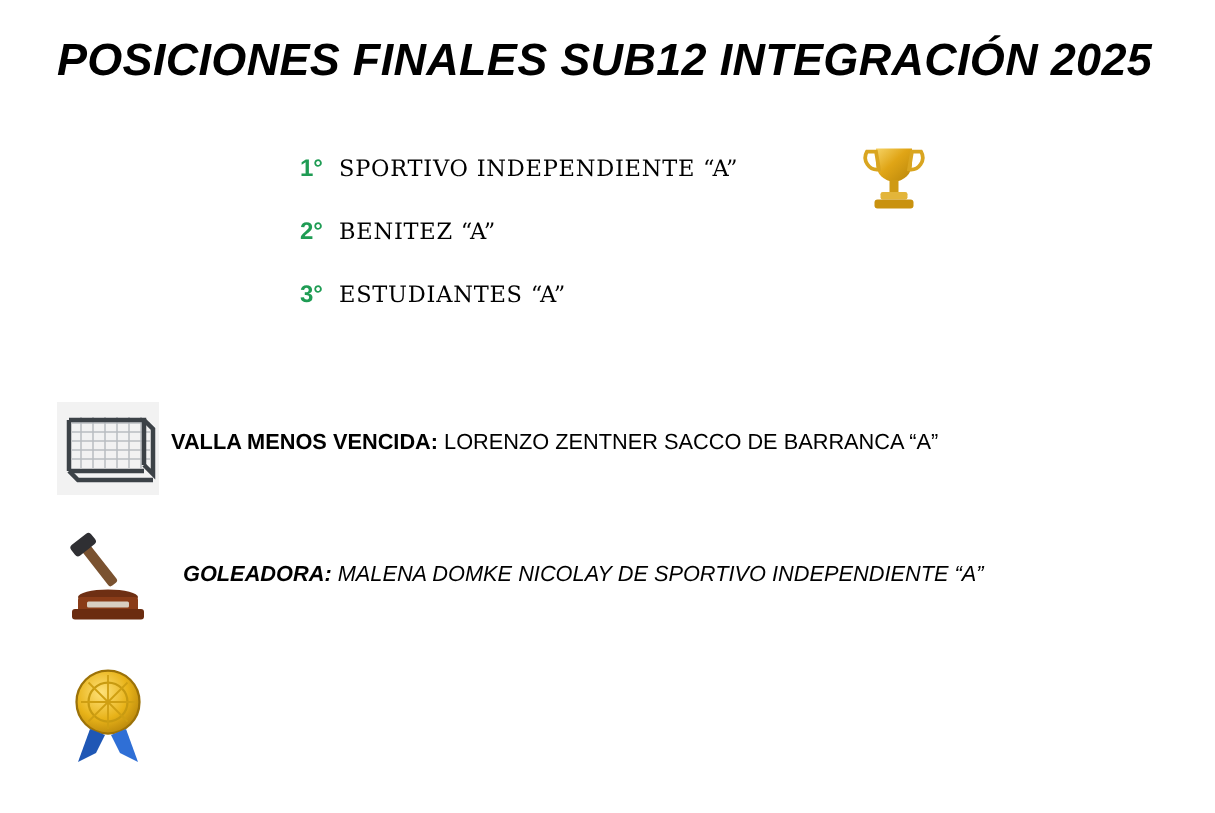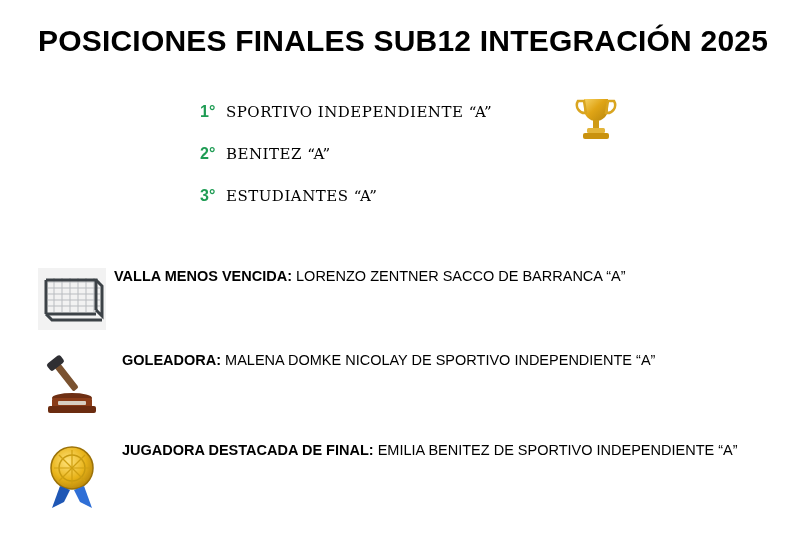--- a/index.html
+++ b/index.html
@@ -25,20 +25,21 @@
   
   .title {
     position: absolute;
     left: 38px;
     top: 24px;
     font-size: 30px;
     font-weight: bold;
     letter-spacing: 0.2px;
     white-space: nowrap;
     font-family: "Liberation Sans", sans-serif;
+    font-style: italic;
   }
 
   
   .podium {
     position: absolute;
     left: 200px;
     top: 103px;
     width: 560px;
   }
   .podium-row {
@@ -67,21 +68,21 @@
     left: 570px;
     top: 93px;
     width: 52px;
     height: 52px;
   }
 
   
   .award {
     position: absolute;
     display: flex;
-    align-items: flex-start;
+    align-items: center;
   }
   .award-text {
     font-size: 14.5px;
     white-space: nowrap;
     line-height: 1.2;
   }
   .award-label {
     font-weight: bold;
   }
   .award-value {
@@ -90,21 +91,21 @@
 
   #award-0 { left: 38px; top: 268px; }
   #award-1 { left: 38px; top: 352px; }
   #award-2 { left: 38px; top: 442px; }
 
   .award-icon {
     position: relative;
     flex: 0 0 auto;
   }
   #award-0 .award-text { margin-left: 8px; margin-bottom: 6px; }
-  #award-1 .award-text { margin-left: 12px; margin-bottom: 6px; }
+  #award-1 .award-text { margin-left: 12px; margin-bottom: 6px; font-style: italic; }
   #award-2 .award-text { margin-left: 14px; margin-bottom: 14px; }
 
   
   .icon-goal {
     width: 68px;
     height: 62px;
     background: #f2f2f2;
   }
   
   .icon-plaque {
@@ -229,18 +230,15 @@
         <g stroke="#cf9f12" stroke-width="1.2">
           <line x1="34" y1="8" x2="34" y2="44"></line>
           <line x1="16" y1="26" x2="52" y2="26"></line>
           <line x1="21" y1="13" x2="47" y2="39"></line>
           <line x1="47" y1="13" x2="21" y2="39"></line>
         </g>
         <path d="M22 44 l-8 22 l12 -6 l6 -12 z" fill="#1f57b5"></path>
         <path d="M46 44 l8 22 l-12 -6 l-6 -12 z" fill="#2f6fd6"></path>
       </svg>
     </div>
-    <div class="award-text">
-      <span class="award-label">JUGADORA DESTACADA DE FINAL:</span><span class="award-value"> EMILIA BENITEZ DE SPORTIVO INDEPENDIENTE “A”</span>
-    </div>
   </div>
 
 </div>
 
 </body></html>

